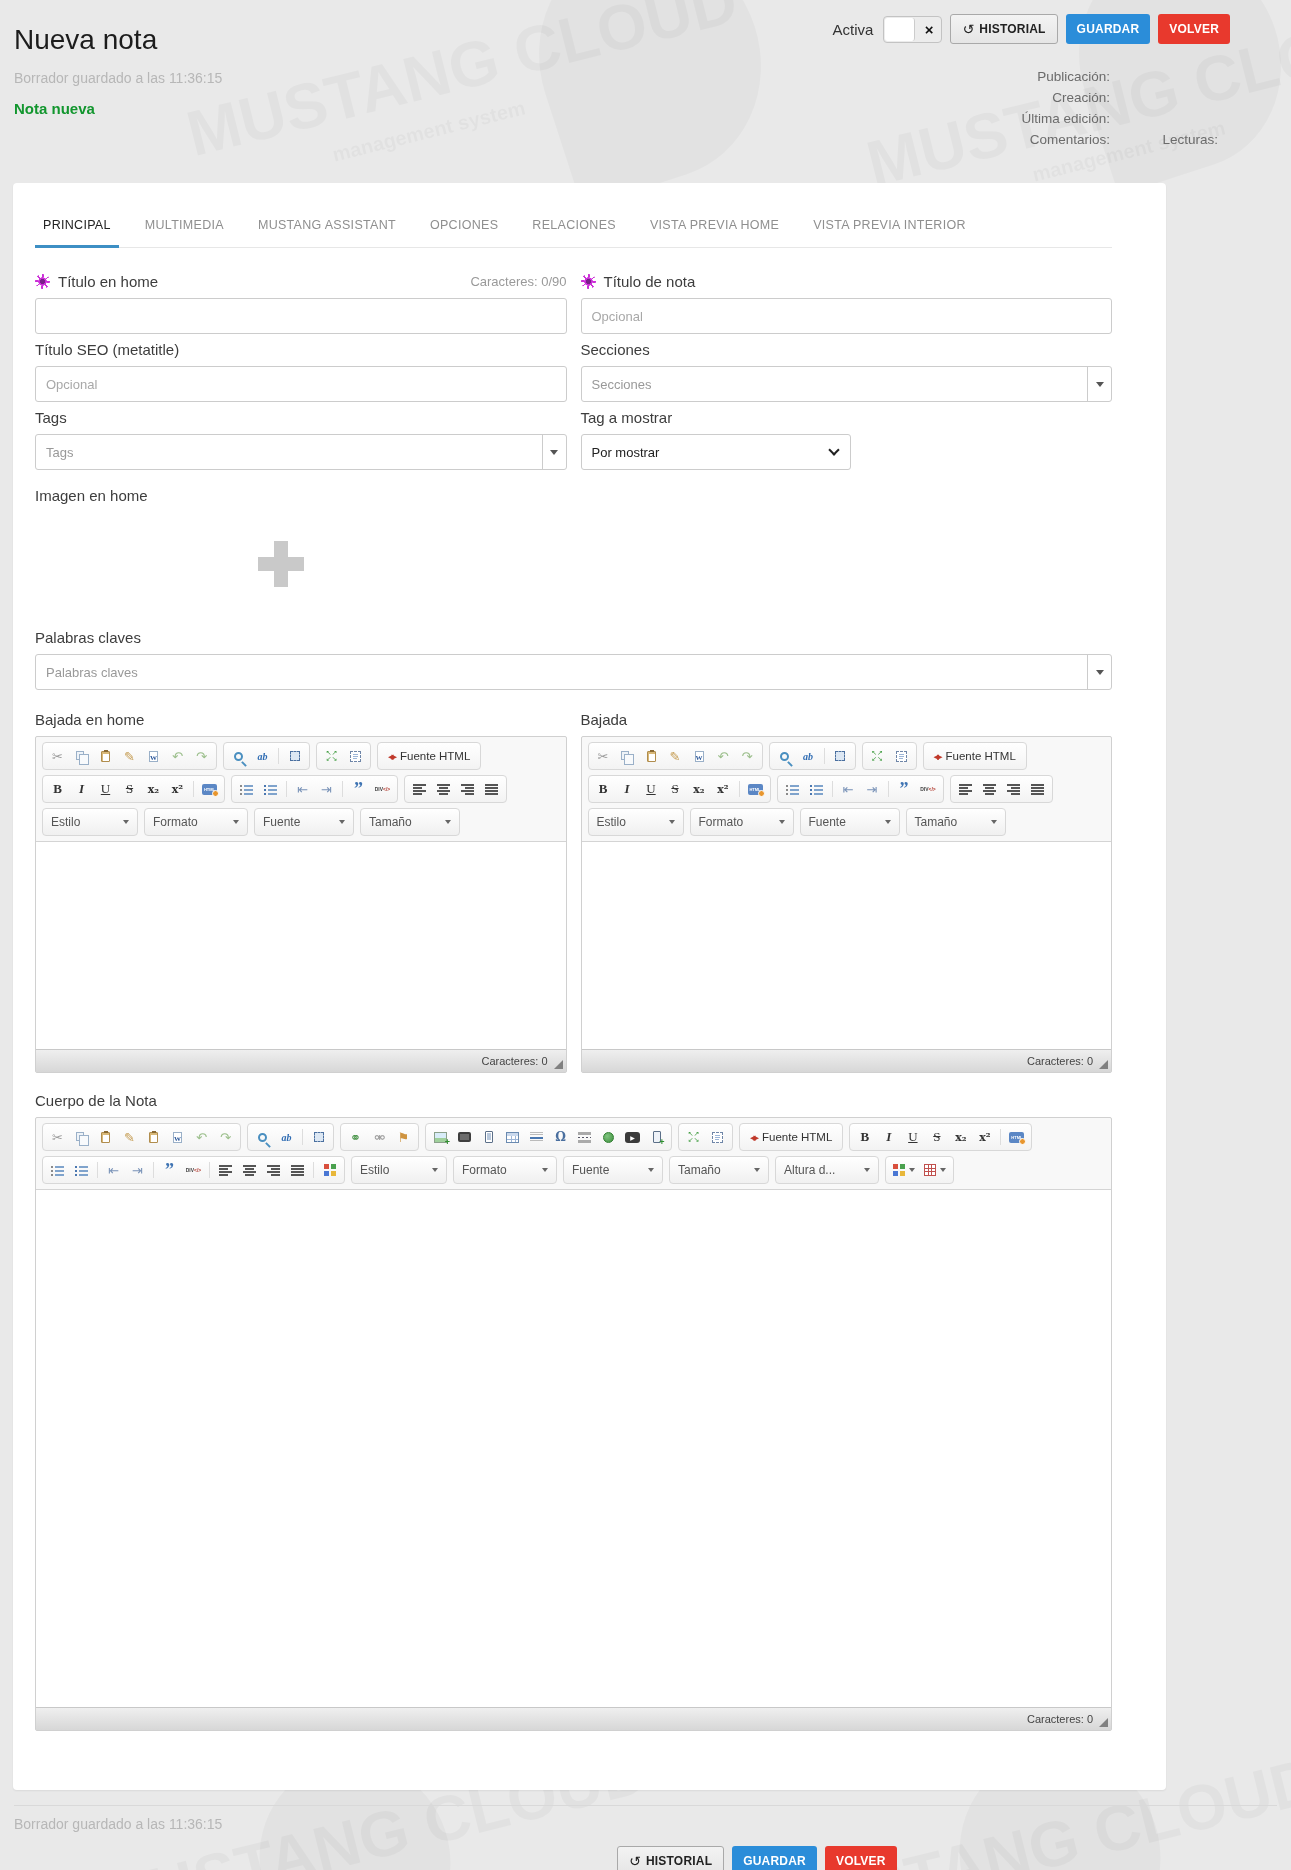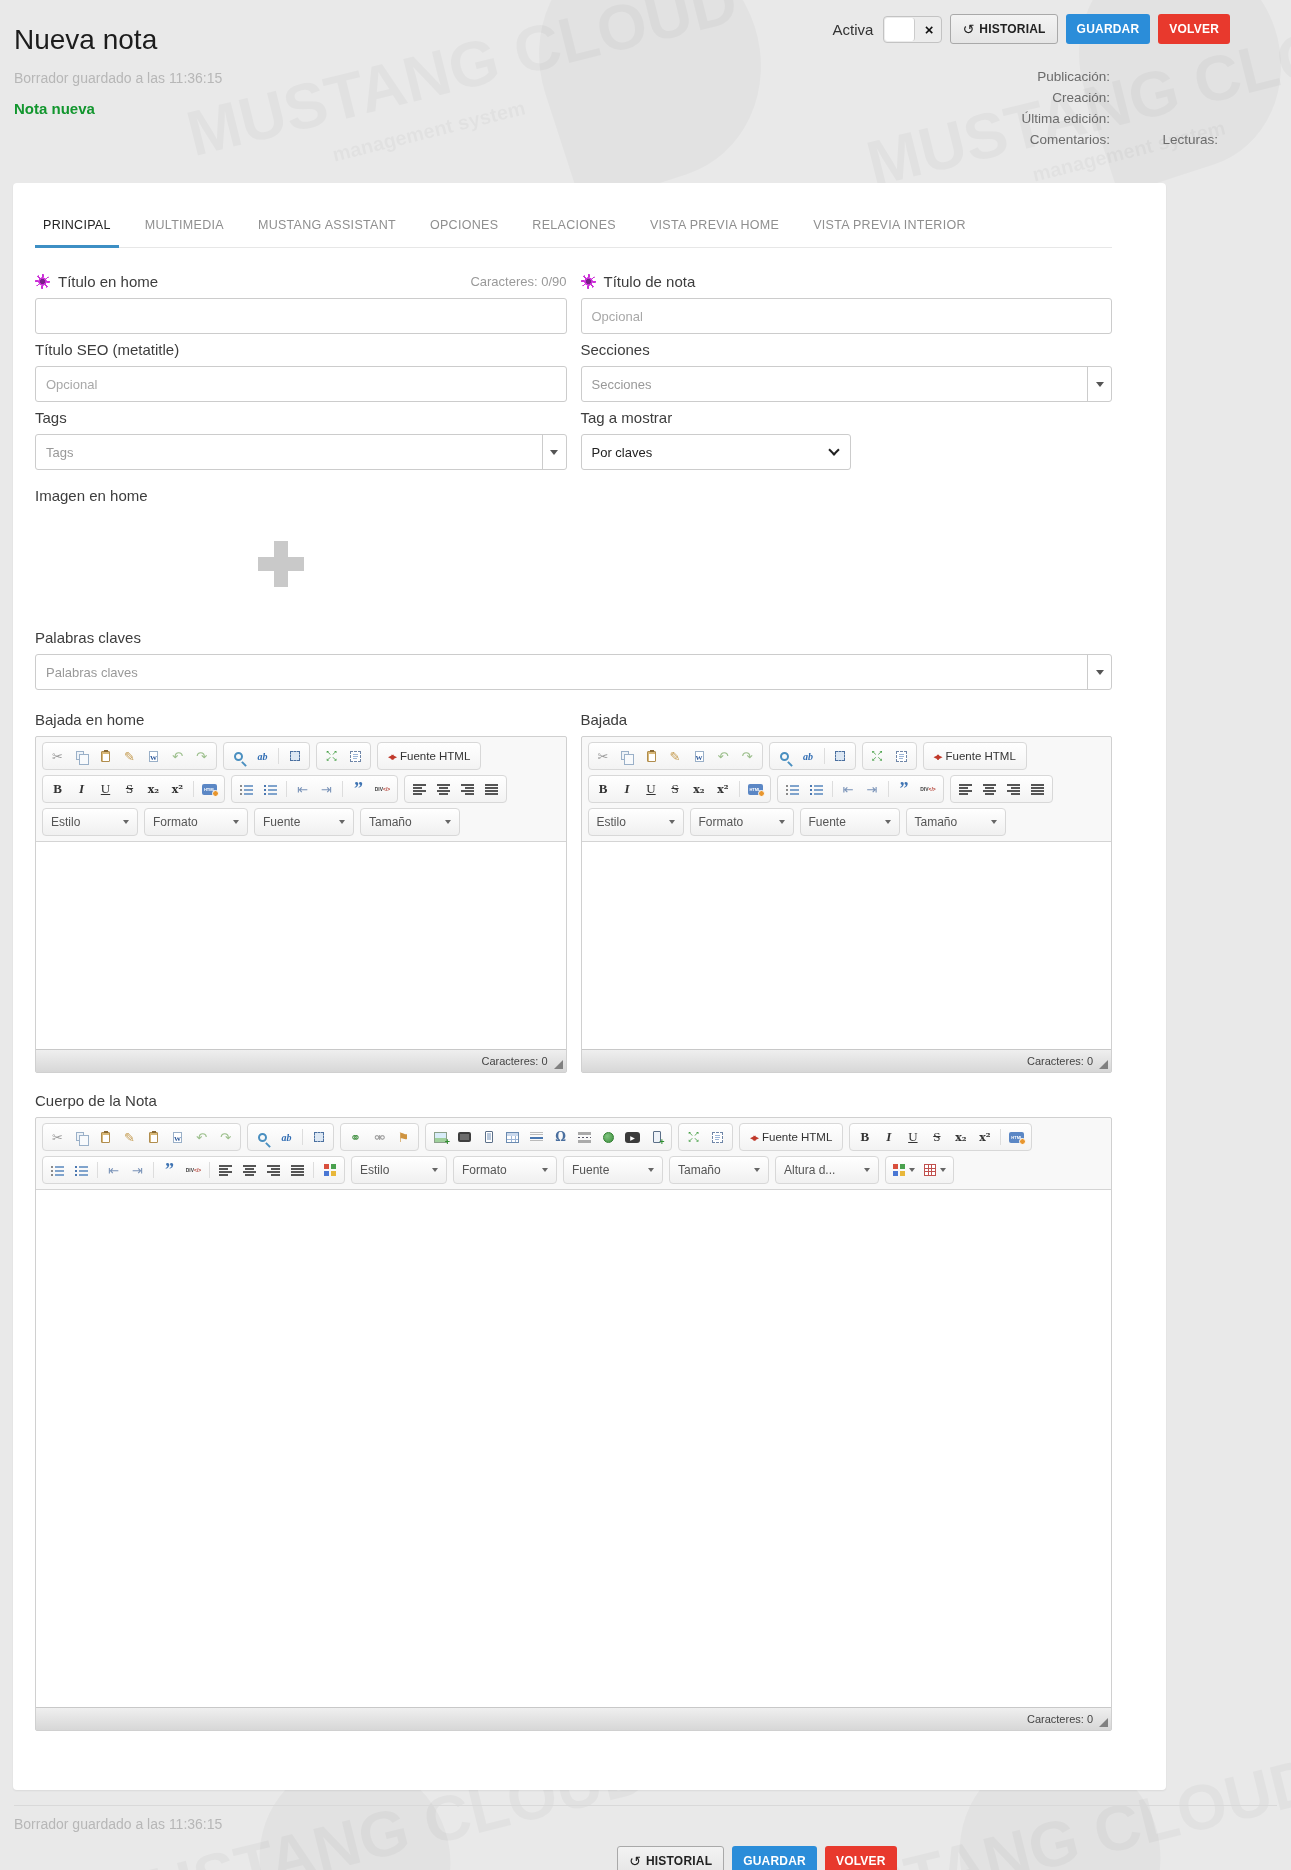--- a/index.html
+++ b/index.html
@@ -299,21 +299,21 @@
                 <span class="tri-down"></span>
               </span>
           </div>
         </div>
         <div class="right-split">
           <div>
             <div class="label-row">
                 <span class="f-label">Tag a mostrar</span>
               </div>
             <div class="native-select">
-              <span>Por claves</span>
+              <span>Por mostrar</span>
               <span class="chev"></span>
             </div>
           </div>
         </div>
       </div>
 
       <div class="field-m" style="margin-top:16px">
         <div class="label-row">
             <span class="f-label">Imagen en home</span>
           </div>

